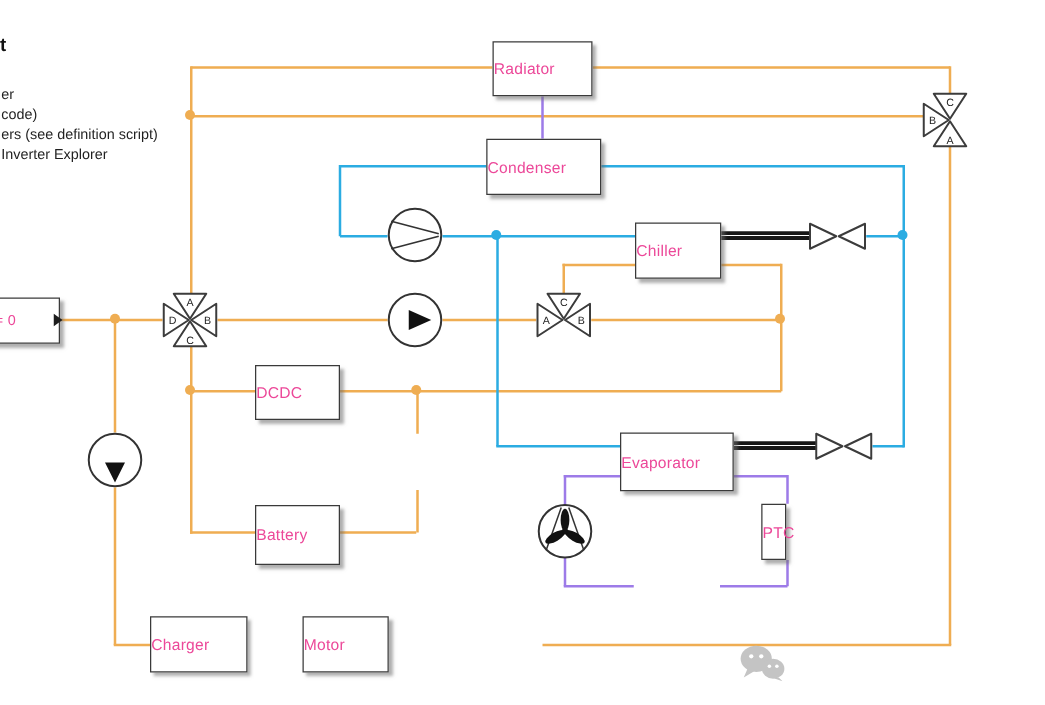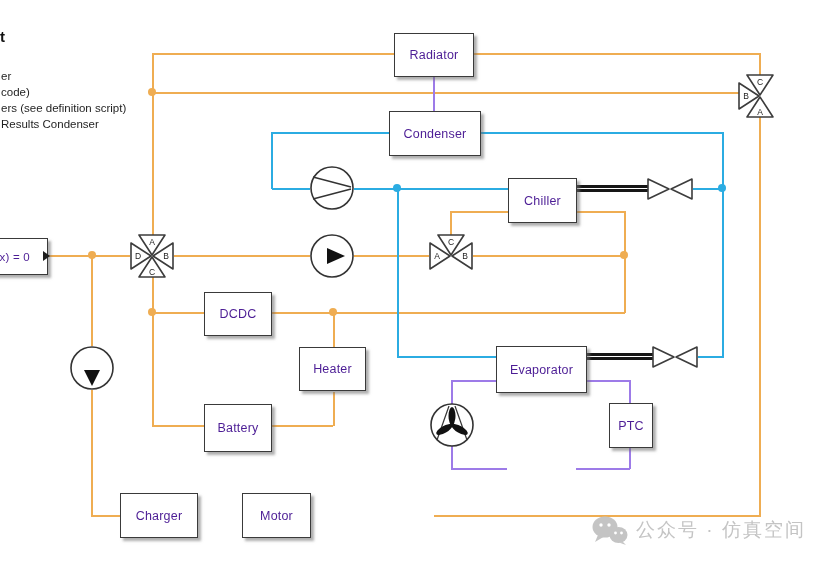--- a/index.html
+++ b/index.html
@@ -10,23 +10,23 @@
   .h{height:2px}
   .v{width:2px}
   .w-o{background:var(--orange)}
   .w-b{background:var(--blue)}
   .w-p{background:var(--purple)}
   
   .dot{position:absolute;width:8px;height:8px;border-radius:50%}
   .dot.o{background:var(--orange)}
   .dot.b{background:var(--blue)}
   
-  .block{position:absolute;display:flex;align-items:center;justify-content:center;
+  .block{position:absolute;display:flex;align-items:center;justify-content:flex-start;
          background:#fff;border:1.6px solid #3a3a3a;box-shadow:3px 3px 2.5px rgba(110,110,110,.55);
-         font-size:12.5px;color:#4c1d95;letter-spacing:.2px;box-sizing:border-box}
+         font-size:12.5px;color:#ec4899;letter-spacing:.2px;box-sizing:border-box}
   
   .bus{position:absolute;height:7px;background:linear-gradient(to bottom,#161616 0 3px,#ffffff 3px 4px,#161616 4px 7px)}
   .icon{position:absolute}
   .nub{position:absolute;width:0;height:0;border-top:5px solid transparent;
        border-bottom:5px solid transparent;border-left:7px solid #1d1d1d}
   
   .frag{position:absolute;color:#1f1f1f;font-size:11.5px;white-space:nowrap}
   .frag-head{position:absolute;color:#111;font-size:15px;font-weight:bold}
   .red-banner{position:absolute;color:var(--red);font-size:31px;font-weight:bold;white-space:nowrap;
               letter-spacing:1px;line-height:1}
@@ -106,30 +106,27 @@
   <div class="block" style="left:389px;top:111px;width:92px;height:45px">
     <span>Condenser</span>
     </div>
   <div class="block" style="left:-26px;top:238px;width:74px;height:37px;font-size:11.5px">
     <span>f(x) = 0</span>
     </div>
   <div class="nub" style="left:43px;top:251px"></div>
   <div class="block" style="left:204px;top:292px;width:68px;height:44px">
     <span>DCDC</span>
     </div>
-  <div class="block" style="left:299px;top:347px;width:67px;height:44px">
-    <span>Heater</span>
-    </div>
   <div class="block" style="left:204px;top:404px;width:68px;height:48px">
     <span>Battery</span>
     </div>
   <div class="block" style="left:496px;top:346px;width:91px;height:47px">
     <span>Evaporator</span>
     </div>
-  <div class="block" style="left:609px;top:403px;width:44px;height:45px">
+  <div class="block" style="left:609px;top:403px;width:20px;height:45px">
     <span>PTC</span>
     </div>
   <div class="block" style="left:242px;top:493px;width:69px;height:45px">
     <span>Motor</span>
     </div>
   <div class="block" style="left:120px;top:493px;width:78px;height:45px">
     <span>Charger</span>
     </div>
 
   <svg class="icon" style="left:126px;top:230px" width="52" height="52" viewBox="0 0 52 52">
@@ -215,30 +212,29 @@
       <ellipse cx="23" cy="14" rx="3.5" ry="9" transform="rotate(120 23 23)"></ellipse>
       <ellipse cx="23" cy="14" rx="3.5" ry="9" transform="rotate(240 23 23)"></ellipse>
       <circle cx="23" cy="23" r="2.5"></circle>
     </g>
   </svg>
 
   <div class="frag-head" style="left:0;top:28px">t</div>
   <div class="frag" style="left:1px;top:70px">er</div>
   <div class="frag" style="left:1px;top:86px">code)</div>
   <div class="frag" style="left:1px;top:102px">ers (see definition script)</div>
-  <div class="frag" style="left:1px;top:118px">Results Condenser</div>
+  <div class="frag" style="left:1px;top:118px">Inverter Explorer</div>
 
 
   <div class="watermark" style="left:592px;top:515px">
     <svg width="36" height="30" viewBox="0 0 36 30">
       <ellipse cx="13" cy="12" rx="12.5" ry="10.5" fill="#c4c4c4"></ellipse>
       <polygon points="6,20 3,27 13,21" fill="#c4c4c4"></polygon>
       <circle cx="9" cy="10" r="1.7" fill="#fff"></circle>
         <circle cx="17" cy="10" r="1.7" fill="#fff"></circle>
       <ellipse cx="26.5" cy="20" rx="9" ry="8" fill="#c4c4c4"></ellipse>
       <polygon points="31,27 34,30 27,27.5" fill="#c4c4c4"></polygon>
       <circle cx="23.5" cy="18" r="1.4" fill="#fff"></circle>
         <circle cx="29.5" cy="18" r="1.4" fill="#fff"></circle>
     </svg>
-    <span>公众号 · 仿真空间</span>
   </div>
 
 </div>
 
 </body></html>

